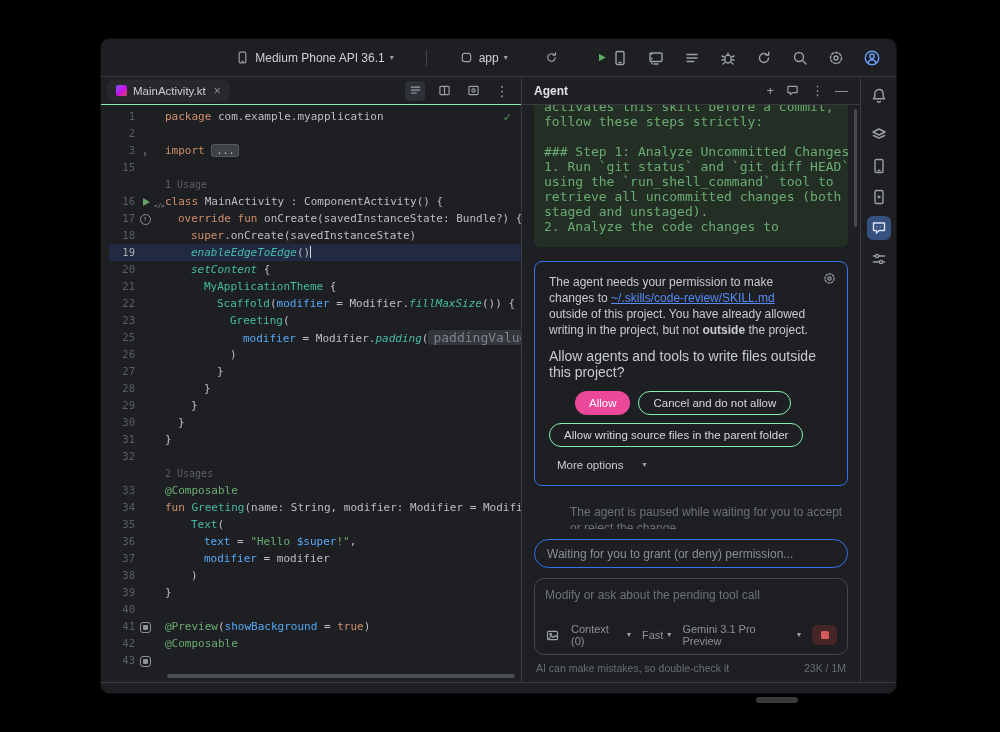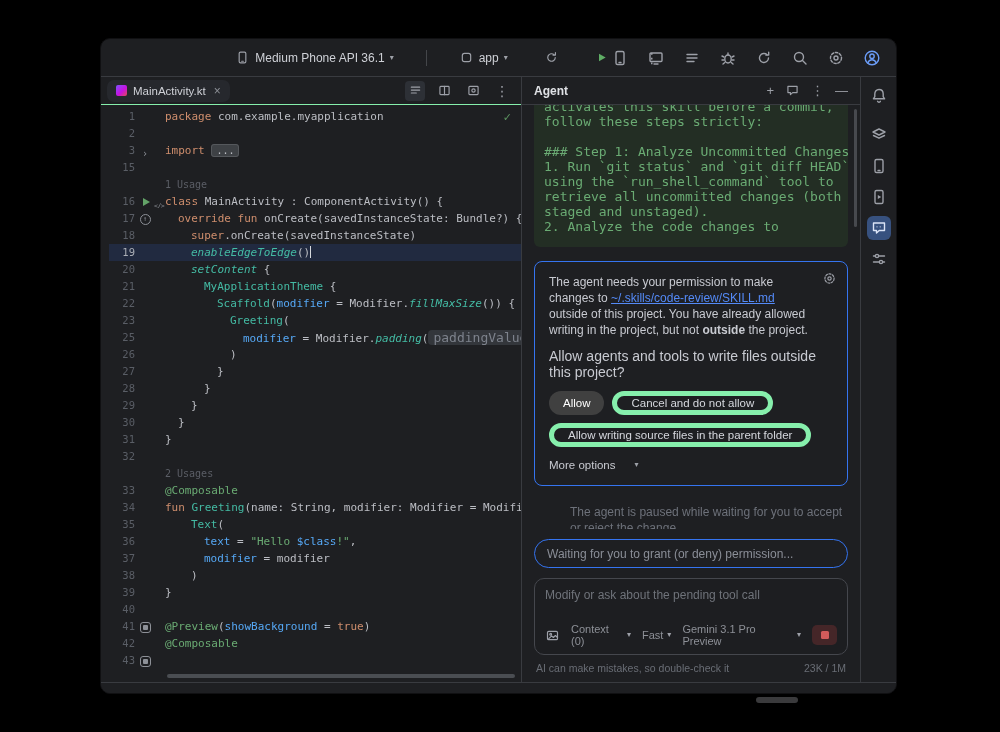--- a/index.html
+++ b/index.html
@@ -74,23 +74,23 @@
   .codeblock{background:#232e24;border-radius:6px;padding:8px 10px;height:140px;overflow:hidden;margin-top:-14px;flex:none;}
   .codeblock pre{margin:0;font-family:"DejaVu Sans Mono",monospace;font-size:13px;line-height:15px;color:#6aab73;white-space:pre;}
   .chat-scrollbar{position:absolute;right:3px;top:4px;width:3px;height:118px;background:#47494e;border-radius:2px;}
   .perm-card{border:1px solid #3574f0;border-radius:8px;padding:12px 14px;margin-top:14px;position:relative;flex:none;}
   .perm-gear{position:absolute;top:9px;right:10px;}
   .perm-text{margin:0 0 10px;font-size:12px;line-height:16px;color:#c8cad1;padding-right:18px;}
   .perm-q{margin:0 0 11px;font-size:14px;line-height:16px;color:#c8cad1;}
   .perm-link{color:#548af7;text-decoration:underline;}
   .btn-row{display:flex;gap:8px;margin-bottom:8px;}
   .btn{height:24px;border-radius:13px;display:inline-flex;align-items:center;padding:0 14px;font-size:11.5px;box-sizing:border-box;}
-  .btn-primary{background:#404040;color:#fff;}
-  .btn-outline{border:5px solid #86efac;color:#d5d7dd;background:transparent;}
-  .btn-text{display:inline-flex;align-items:center;gap:19px;color:#c8cad1;font-size:11.5px;margin-top:4px;}
+  .btn-primary{background:#ec4899;color:#fff;margin-left:26px;}
+  .btn-outline{border:1px solid #86efac;color:#d5d7dd;background:transparent;}
+  .btn-text{display:inline-flex;align-items:center;gap:19px;color:#c8cad1;font-size:11.5px;margin-top:4px;margin-left:8px;}
   .paused{margin:18px 0 0 36px;width:285px;color:#6d717a;font-size:12px;line-height:16px;}
   .agent-inputs{flex:none;padding:10px 12px 0;}
   .wait-input{border:1.5px solid #3574f0;border-radius:15px;height:29px;display:flex;align-items:center;padding:0 12px;color:#8a8e97;font-size:12px;box-sizing:border-box;margin-bottom:10px;background:#1e1f22;}
   .compose{border:1px solid #45474d;border-radius:10px;padding:9px 10px 7px;height:77px;box-sizing:border-box;display:flex;flex-direction:column;justify-content:space-between;background:#1d1e21;}
   .compose-ph{color:#6f737a;font-size:12px;}
   .compose-row{display:flex;align-items:center;gap:11px;color:#8d9097;font-size:11px;}
   .ctl{display:inline-flex;align-items:center;gap:4px;color:#8d9097;}
   .stop-btn{margin-left:auto;width:26px;height:20px;border-radius:5px;background:#452628;display:flex;align-items:center;justify-content:center;}
   .stop-sq{width:8px;height:8px;background:#d15b5b;border-radius:1.5px;}
   .agent-footer{display:flex;justify-content:space-between;color:#696d75;font-size:10.5px;padding:7px 2px 8px;}
@@ -247,21 +247,21 @@
             <div class="cl"><span class="gut"><span class="lnum">27</span><span class="gicons"></span></span><span class="code" style="padding-left: 52px;"><span class="tk-pl">}</span></span></div>
             <div class="cl"><span class="gut"><span class="lnum">28</span><span class="gicons"></span></span><span class="code" style="padding-left: 39px;"><span class="tk-pl">}</span></span></div>
             <div class="cl"><span class="gut"><span class="lnum">29</span><span class="gicons"></span></span><span class="code" style="padding-left: 26px;"><span class="tk-pl">}</span></span></div>
             <div class="cl"><span class="gut"><span class="lnum">30</span><span class="gicons"></span></span><span class="code" style="padding-left: 13px;"><span class="tk-pl">}</span></span></div>
             <div class="cl"><span class="gut"><span class="lnum">31</span><span class="gicons"></span></span><span class="code" style="padding-left: 0px;"><span class="tk-pl">}</span></span></div>
             <div class="cl"><span class="gut"><span class="lnum">32</span><span class="gicons"></span></span><span class="code" style="padding-left: 0px;"></span></div>
             <div class="cl"><span class="gut"><span class="lnum"></span><span class="gicons"></span></span><span class="code" style="padding-left: 0px;"><span class="usage">2 Usages</span></span></div>
             <div class="cl"><span class="gut"><span class="lnum">33</span><span class="gicons"></span></span><span class="code" style="padding-left: 0px;"><span class="tk-an">@Composable</span></span></div>
             <div class="cl"><span class="gut"><span class="lnum">34</span><span class="gicons"></span></span><span class="code" style="padding-left: 0px;"><span class="tk-kw">fun</span><span class="tk-pl"> </span><span class="tk-cf">Greeting</span><span class="tk-pl">(name: String, modifier: Modifier = Modifier</span></span></div>
             <div class="cl"><span class="gut"><span class="lnum">35</span><span class="gicons"></span></span><span class="code" style="padding-left: 26px;"><span class="tk-cf">Text</span><span class="tk-pl">(</span></span></div>
-            <div class="cl"><span class="gut"><span class="lnum">36</span><span class="gicons"></span></span><span class="code" style="padding-left: 39px;"><span class="tk-na">text</span><span class="tk-pl"> = </span><span class="tk-st">"Hello </span><span class="tk-tm">$class</span><span class="tk-st">!"</span><span class="tk-pl">,</span></span></div>
+            <div class="cl"><span class="gut"><span class="lnum">36</span><span class="gicons"></span></span><span class="code" style="padding-left: 39px;"><span class="tk-na">text</span><span class="tk-pl"> = </span><span class="tk-st">"Hello </span><span class="tk-tm">$super</span><span class="tk-st">!"</span><span class="tk-pl">,</span></span></div>
             <div class="cl"><span class="gut"><span class="lnum">37</span><span class="gicons"></span></span><span class="code" style="padding-left: 39px;"><span class="tk-na">modifier</span><span class="tk-pl"> = modifier</span></span></div>
             <div class="cl"><span class="gut"><span class="lnum">38</span><span class="gicons"></span></span><span class="code" style="padding-left: 26px;"><span class="tk-pl">)</span></span></div>
             <div class="cl"><span class="gut"><span class="lnum">39</span><span class="gicons"></span></span><span class="code" style="padding-left: 0px;"><span class="tk-pl">}</span></span></div>
             <div class="cl"><span class="gut"><span class="lnum">40</span><span class="gicons"></span></span><span class="code" style="padding-left: 0px;"></span></div>
             <div class="cl"><span class="gut"><span class="lnum">41</span><span class="gicons"><span class="gi prev"></span></span></span><span class="code" style="padding-left: 0px;"><span class="tk-an">@Preview</span><span class="tk-pl">(</span><span class="tk-na">showBackground</span><span class="tk-pl"> = </span><span class="tk-kw">true</span><span class="tk-pl">)</span></span></div>
             <div class="cl"><span class="gut"><span class="lnum">42</span><span class="gicons"></span></span><span class="code" style="padding-left: 0px;"><span class="tk-an">@Composable</span></span></div>
             <div class="cl"><span class="gut"><span class="lnum">43</span><span class="gicons"><span class="gi prev"></span></span></span><span class="code" style="padding-left: 0px;"></span></div>
           </div>
         <span class="inspect-ok">✓</span>
         <div class="hscroll"></div>

